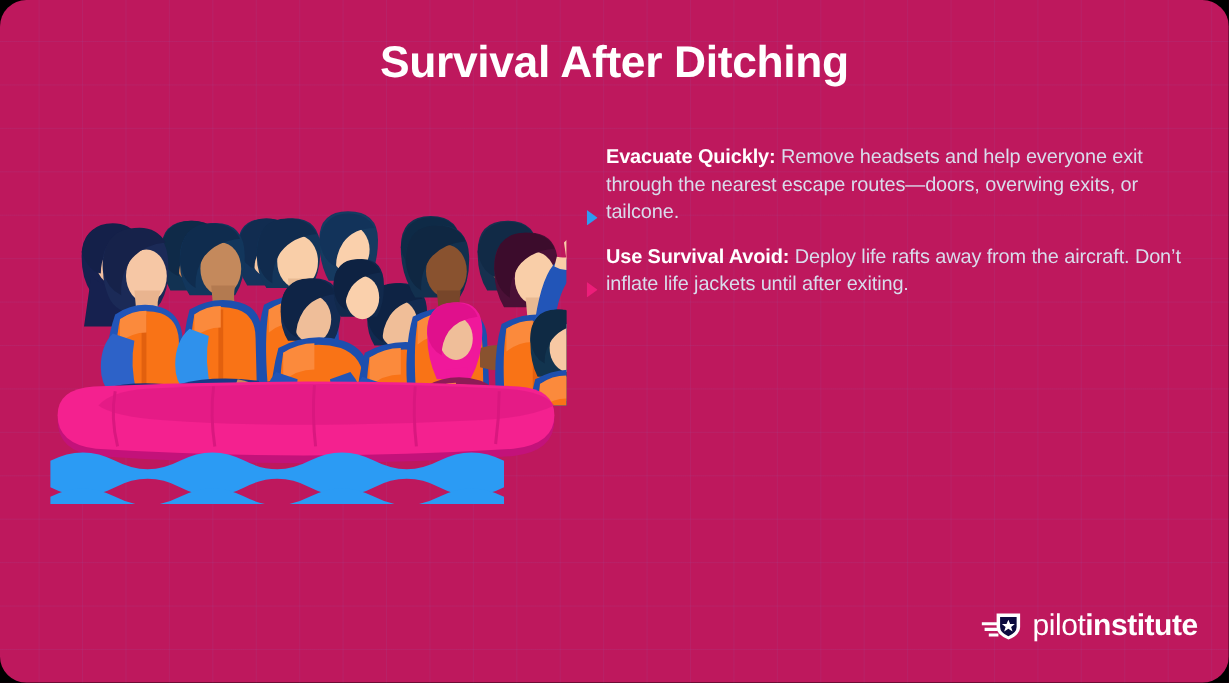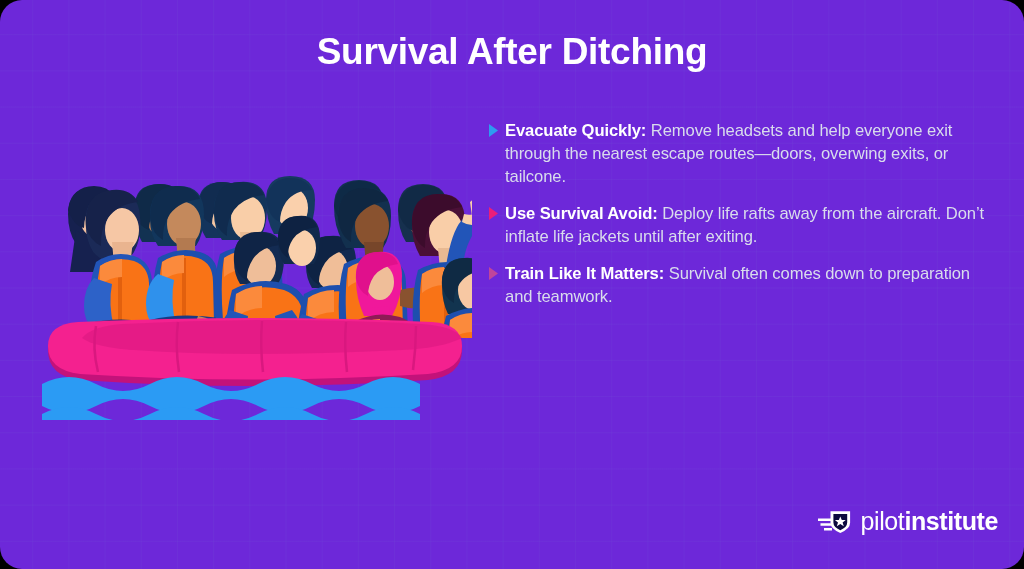--- a/index.html
+++ b/index.html
@@ -11,21 +11,21 @@
     width: 1024px;
     height: 569px;
     overflow: hidden;
     font-family: "Liberation Sans", sans-serif;
   }
 
   #infographic {
     position: relative;
     width: 1024px;
     height: 569px;
-    background: #6d28d9;
+    background: #be185d;
     border-radius: 22px;
     overflow: hidden;
   }
 
   
   #grid-overlay {
     position: absolute;
     inset: 0;
     background-image:
       linear-gradient(to right, rgba(120,130,210,0.085) 1px, transparent 1px),
@@ -50,21 +50,21 @@
 
   
   #bullet-list {
     position: absolute;
     left: 489px;
     top: 119px;
     width: 497px;
   }
   .bullet-row {
     display: flex;
-    align-items: flex-start;
+    align-items: flex-end;
     margin-bottom: 14px;
   }
   .bullet-arrow {
     flex: 0 0 auto;
     width: 9px;
     height: 13px;
     margin-top: 5px;
     margin-right: 7px;
   }
   .bullet-arrow svg { display: block; }
@@ -338,28 +338,20 @@
         <svg viewBox="0 0 9 13" width="9" height="13">
             <polygon points="0,0 9,6.5 0,13" fill="#EC1E79"></polygon>
           </svg>
       </span>
       <span class="bullet-text"><span class="bullet-term">Use Survival Avoid:</span><span> Deploy life rafts away from the aircraft. Don’t inflate life jackets until after exiting.</span></span>
     </div>
 
 
 
 
-    <div class="bullet-row">
-      <span class="bullet-arrow">
-        <svg viewBox="0 0 9 13" width="9" height="13">
-            <polygon points="0,0 9,6.5 0,13" fill="#C0459B"></polygon>
-          </svg>
-      </span>
-      <span class="bullet-text"><span class="bullet-term">Train Like It Matters:</span><span> Survival often comes down to preparation and teamwork.</span></span>
-    </div>
 
   </div>
 
   <div id="brand-logo">
     <span>
       <svg id="brand-mark" viewBox="0 0 34 26" xmlns="http://www.w3.org/2000/svg">
 
         <path d="M0 9.5 h13 v2.6 H0 Z" fill="#FFFFFF"></path>
         <path d="M2.5 14.2 h11 v2.6 H2.5 Z" fill="#FFFFFF"></path>
         <path d="M6 18.9 h8 v2.6 H6 Z" fill="#FFFFFF"></path>

